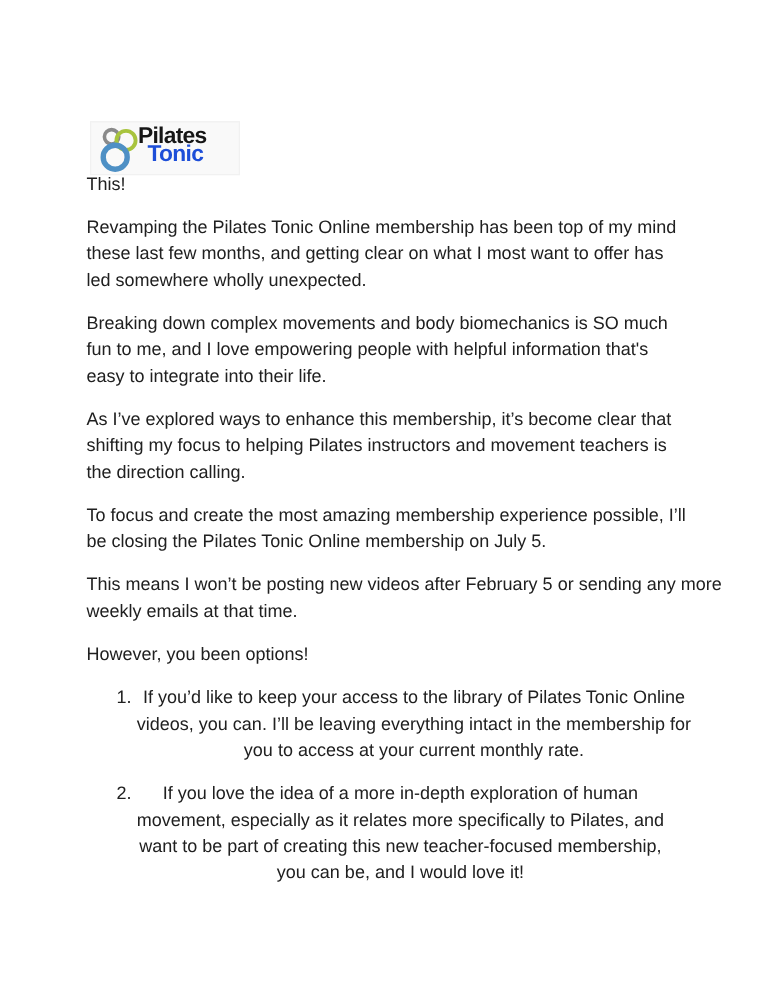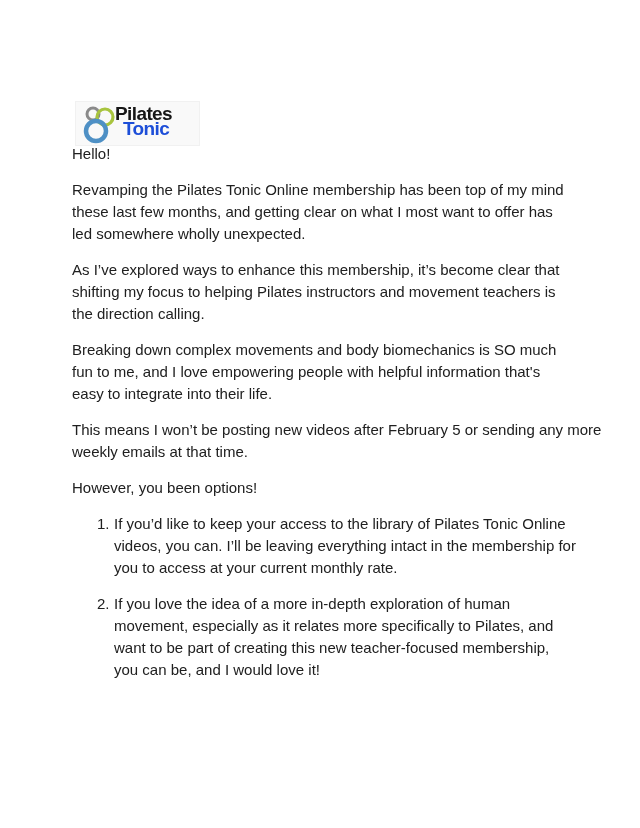--- a/index.html
+++ b/index.html
@@ -33,53 +33,55 @@
   }
   
   .body-col{
     position:absolute;left:72px;top:143px;width:545px;
     font-size:15px;line-height:22px;
   }
   .para{margin:0 0 14px 0;white-space:pre-line;}
   .num-list{margin:0;padding:0;list-style:none;}
   .num-item{display:flex;margin:0 0 14px 0;padding-left:25px;}
   .li-num{flex:0 0 17px;width:17px;}
-  .li-text{white-space:pre-line;}
+  .li-text{white-space:pre-line;text-align:center;}
 </style>
 </head>
 <body>
 
 <div class="page">
 
   <div class="logo">
     <svg class="logo-rings" width="37" height="43" viewBox="0 0 37 43">
       <circle cx="13" cy="11" r="6" fill="none" stroke-width="3" stroke="#8a8a8a"></circle>
       <circle cx="25" cy="14" r="8" fill="none" stroke-width="3.2" stroke="#a8c43e"></circle>
       <circle cx="16" cy="28" r="10" fill="none" stroke-width="4.5" stroke="#4e90c5"></circle>
     </svg>
     <span class="logo-w1" style="color: rgb(22, 22, 22);">Pilates</span>
     <span class="logo-w2" style="color: #1d4ed8;">Tonic</span>
   </div>
 
   <div class="body-col">
 
-    <p class="para">Hello!</p>
+    <p class="para">This!</p>
 
     <p class="para">Revamping the Pilates Tonic Online membership has been top of my mind
 these last few months, and getting clear on what I most want to offer has
 led somewhere wholly unexpected.</p>
 
+    <p class="para">Breaking down complex movements and body biomechanics is SO much
+fun to me, and I love empowering people with helpful information that's
+easy to integrate into their life.</p>
+
     <p class="para">As I’ve explored ways to enhance this membership, it’s become clear that
 shifting my focus to helping Pilates instructors and movement teachers is
 the direction calling.</p>
 
-    <p class="para">Breaking down complex movements and body biomechanics is SO much
-fun to me, and I love empowering people with helpful information that's
-easy to integrate into their life.</p>
-
+    <p class="para">To focus and create the most amazing membership experience possible, I’ll
+be closing the Pilates Tonic Online membership on July 5.</p>
 
     <p class="para">This means I won’t be posting new videos after February 5 or sending any more
 weekly emails at that time.</p>
 
     <p class="para">However, you been options!</p>
 
     <ol class="num-list">
       <li class="num-item">
         <span class="li-num">1.</span>
         <span class="li-text">If you’d like to keep your access to the library of Pilates Tonic Online

